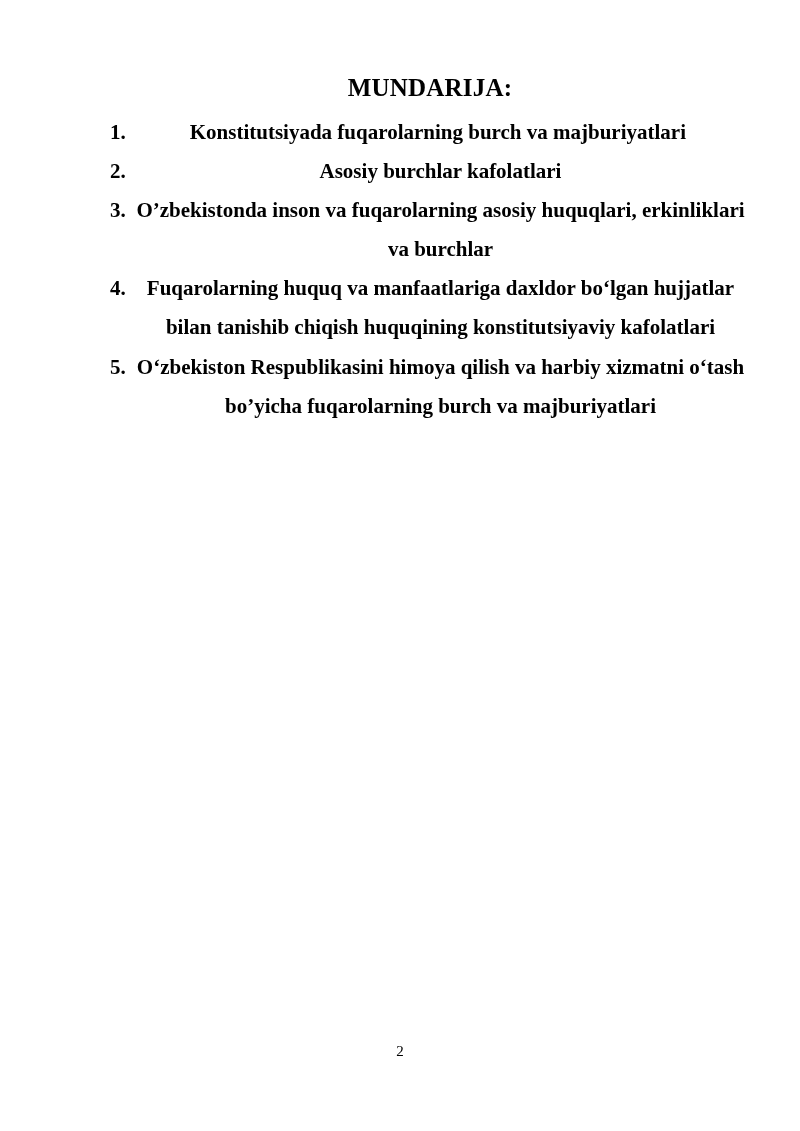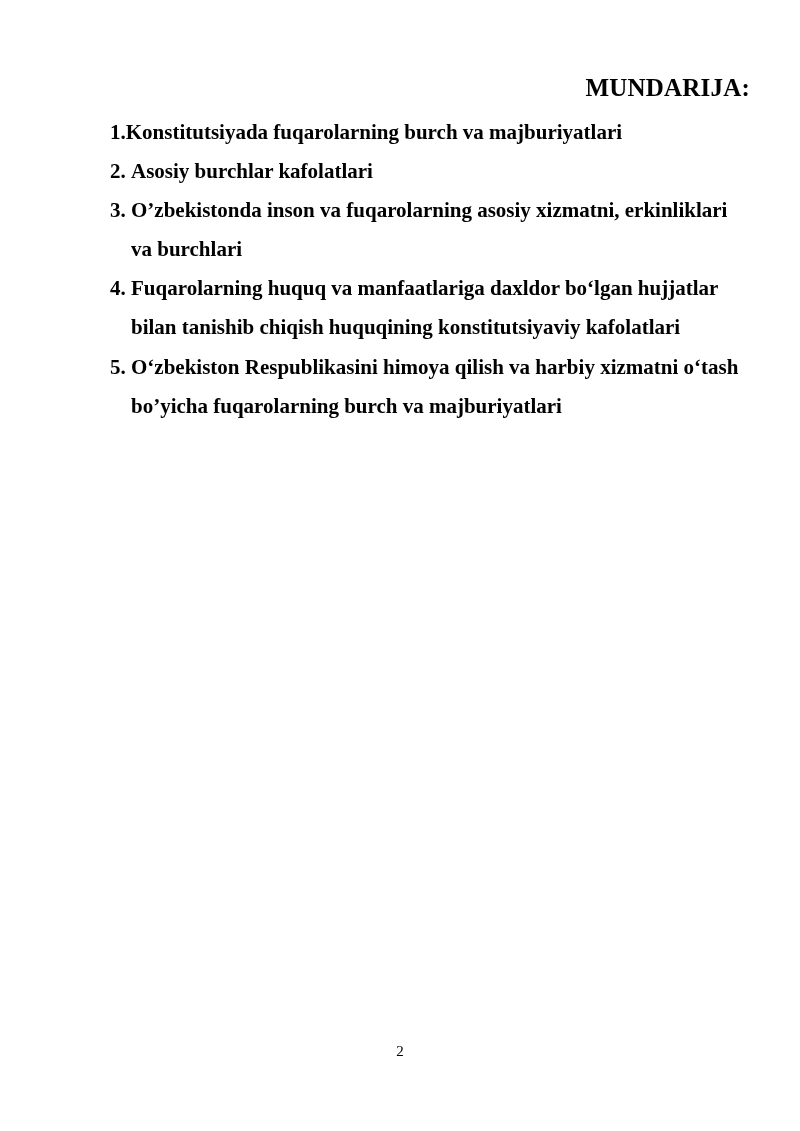--- a/index.html
+++ b/index.html
@@ -17,21 +17,21 @@
     font-family: "Liberation Serif", "DejaVu Serif", serif;
     color: #000000;
   }
   .content {
     position: absolute;
     left: 110px;
     top: 72px;
     width: 640px;
   }
   .doc-title {
-    text-align: right;
+    text-align: center;
     font-weight: bold;
     font-size: 25px;
     line-height: 1.25;
     margin: 0 0 10px 0;
     letter-spacing: 0.2px;
   }
   .toc-list {
     list-style: none;
     margin: 0;
     padding: 0;
@@ -46,20 +46,21 @@
     white-space: normal;
   }
   .toc-num {
     flex: 0 0 auto;
     font-weight: bold;
     white-space: pre;
   }
   .toc-text {
     flex: 1 1 auto;
     font-weight: bold;
+    text-align: center;
   }
   .page-number {
     position: absolute;
     left: 0;
     right: 0;
     top: 1043px;
     text-align: center;
     font-size: 15px;
     font-family: "Liberation Serif", "DejaVu Serif", serif;
     color: #000000;
@@ -81,21 +82,21 @@
         <span class="toc-text">Konstitutsiyada fuqarolarning burch va majburiyatlari</span>
       </li>
 
       <li class="toc-item">
         <span class="toc-num">2. </span>
         <span class="toc-text">Asosiy burchlar kafolatlari</span>
       </li>
 
       <li class="toc-item">
         <span class="toc-num">3. </span>
-        <span class="toc-text">O’zbekistonda inson va fuqarolarning asosiy xizmatni, erkinliklari va burchlari</span>
+        <span class="toc-text">O’zbekistonda inson va fuqarolarning asosiy huquqlari, erkinliklari va burchlar</span>
       </li>
 
       <li class="toc-item">
         <span class="toc-num">4. </span>
         <span class="toc-text">Fuqarolarning huquq va manfaatlariga daxldor bo‘lgan hujjatlar bilan tanishib chiqish huquqining konstitutsiyaviy kafolatlari</span>
       </li>
 
       <li class="toc-item">
         <span class="toc-num">5. </span>
         <span class="toc-text">O‘zbekiston Respublikasini himoya qilish va harbiy xizmatni o‘tash bo’yicha fuqarolarning burch va majburiyatlari</span>

